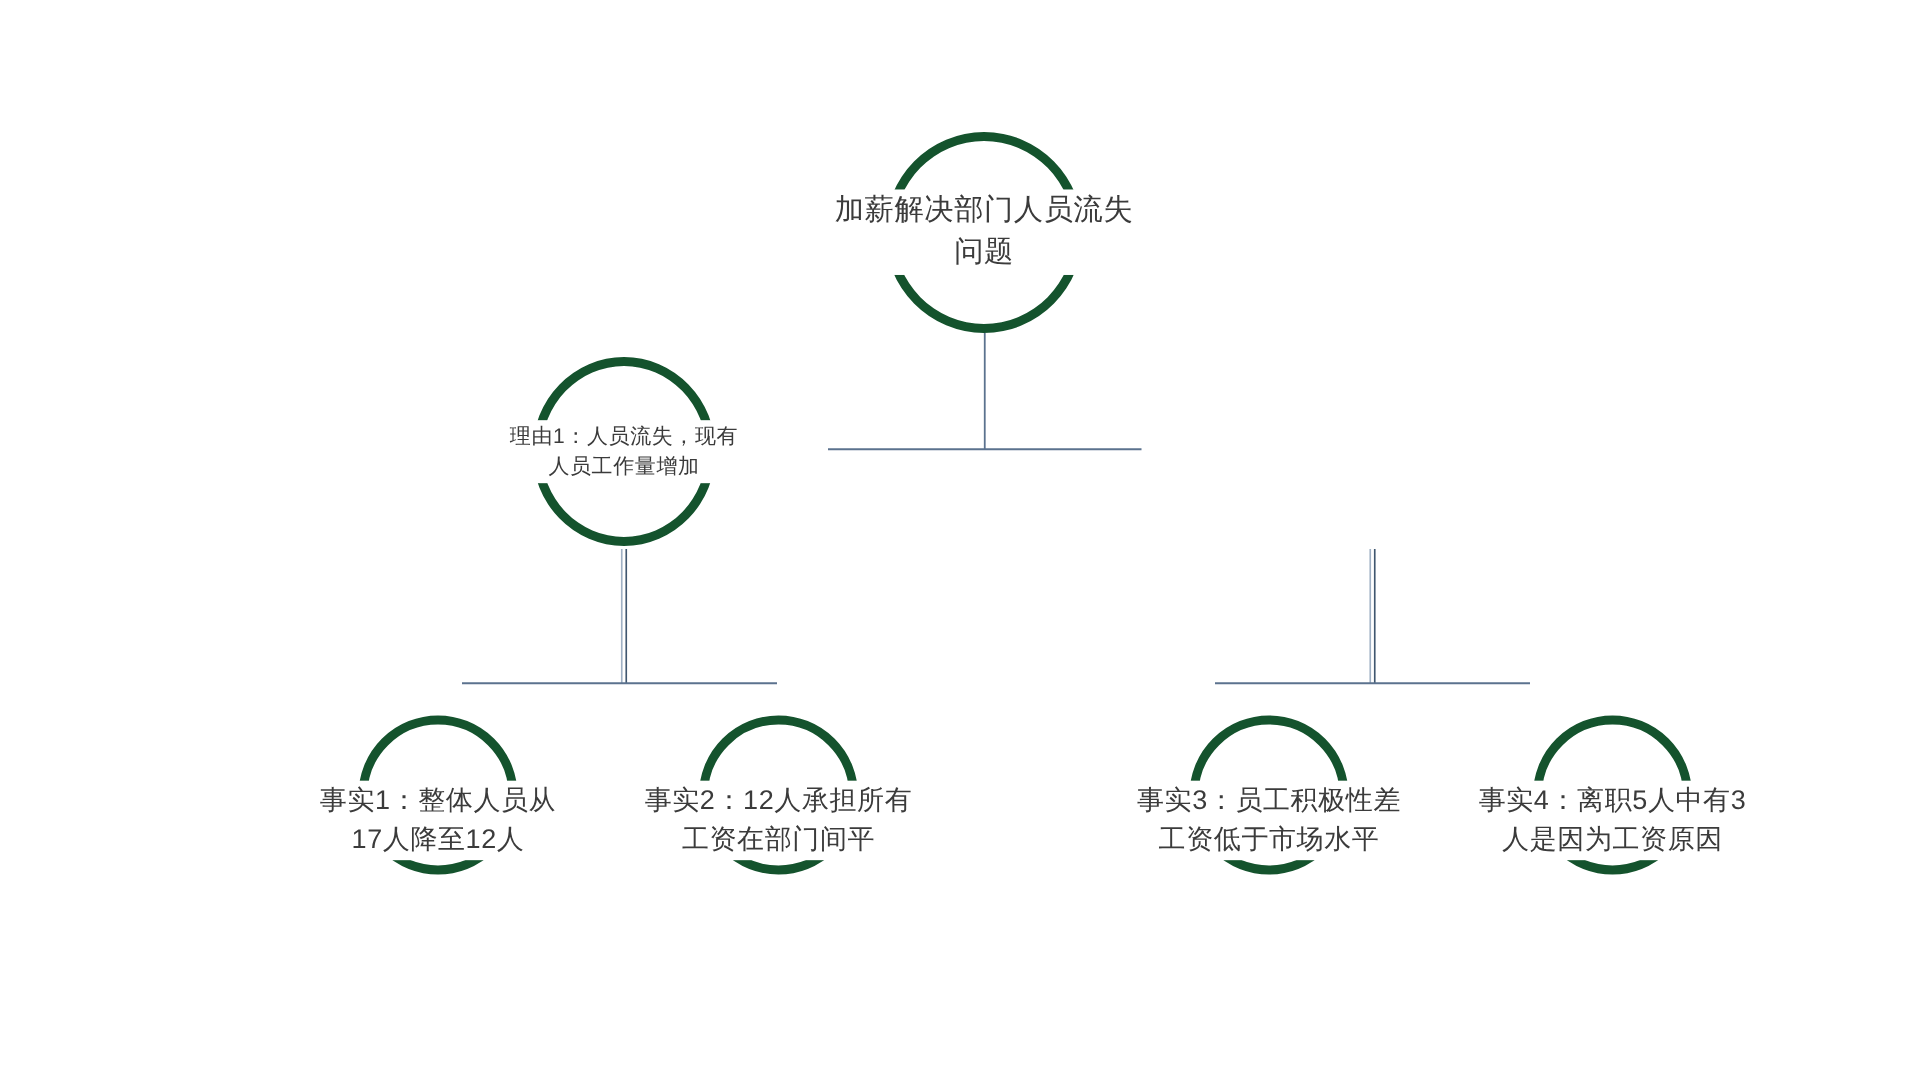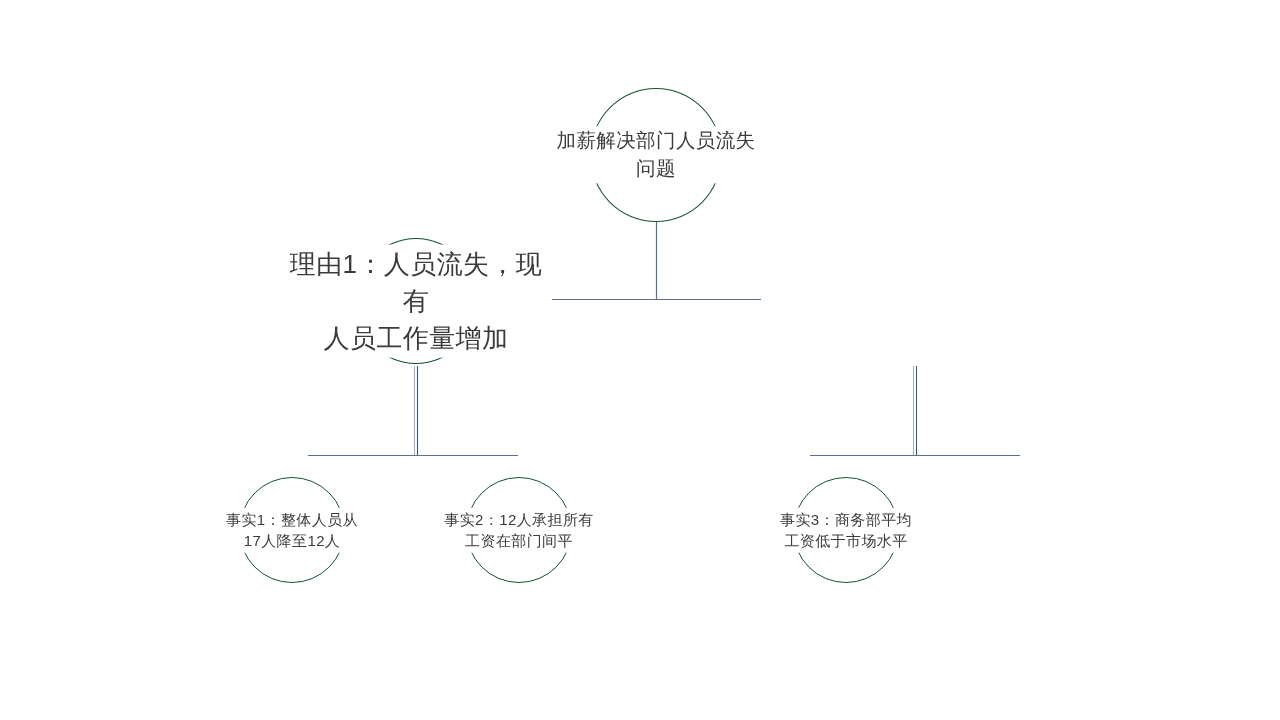--- a/index.html
+++ b/index.html
@@ -28,21 +28,21 @@
     top: 0;
     width: 1280px;
     height: 720px;
   }
 
   
   .node {
     position: absolute;
     box-sizing: border-box;
     border-radius: 50%;
-    border: 1px solid #14532d;
+    border: 6px solid #14532d;
     background: transparent;
   }
 
   .node-label {
     position: absolute;
     left: 50%;
     top: 50%;
     transform: translate(-50%, -50%);
     text-align: center;
     white-space: pre-line;
@@ -67,37 +67,38 @@
 
   
   .node-reason {
     width: 122px;
     height: 126px;
     top: 238px;
   }
   .node-reason.left  { left: 355px; }
   .node-reason.right { left: 854px; }
   .node-reason .node-label {
-    font-size: 26px;
+    font-size: 14px;
     width: 262px;
   }
 
   
   .node-fact {
     width: 106px;
     height: 106px;
     top: 477px;
   }
   .node-fact.f1 { left: 239px; }
   .node-fact.f2 { left: 466px; }
   .node-fact.f3 { left: 793px; }
   .node-fact.f4 { left: 1022px; }
   .node-fact .node-label {
-    font-size: 15px;
+    font-size: 18px;
     width: 208px;
+    margin-top: 17px;
   }
 </style>
 </head>
 <body>
 
 <div id="canvas">
 
   <svg id="connectors" viewBox="0 0 1280 720" xmlns="http://www.w3.org/2000/svg">
 
     <line x1="656.5" y1="222" x2="656.5" y2="299.5" stroke="#5b728e" stroke-width="1.2"></line>
@@ -130,18 +131,22 @@
     <div class="node-label">事实1：整体人员从
 17人降至12人</div>
   </div>
 
   <div class="node node-fact f2">
     <div class="node-label">事实2：12人承担所有
 工资在部门间平</div>
   </div>
 
   <div class="node node-fact f3">
-    <div class="node-label">事实3：商务部平均
+    <div class="node-label">事实3：员工积极性差
 工资低于市场水平</div>
   </div>
 
+  <div class="node node-fact f4">
+    <div class="node-label">事实4：离职5人中有3
+人是因为工资原因</div>
+  </div>
 
 </div>
 
 </body></html>

